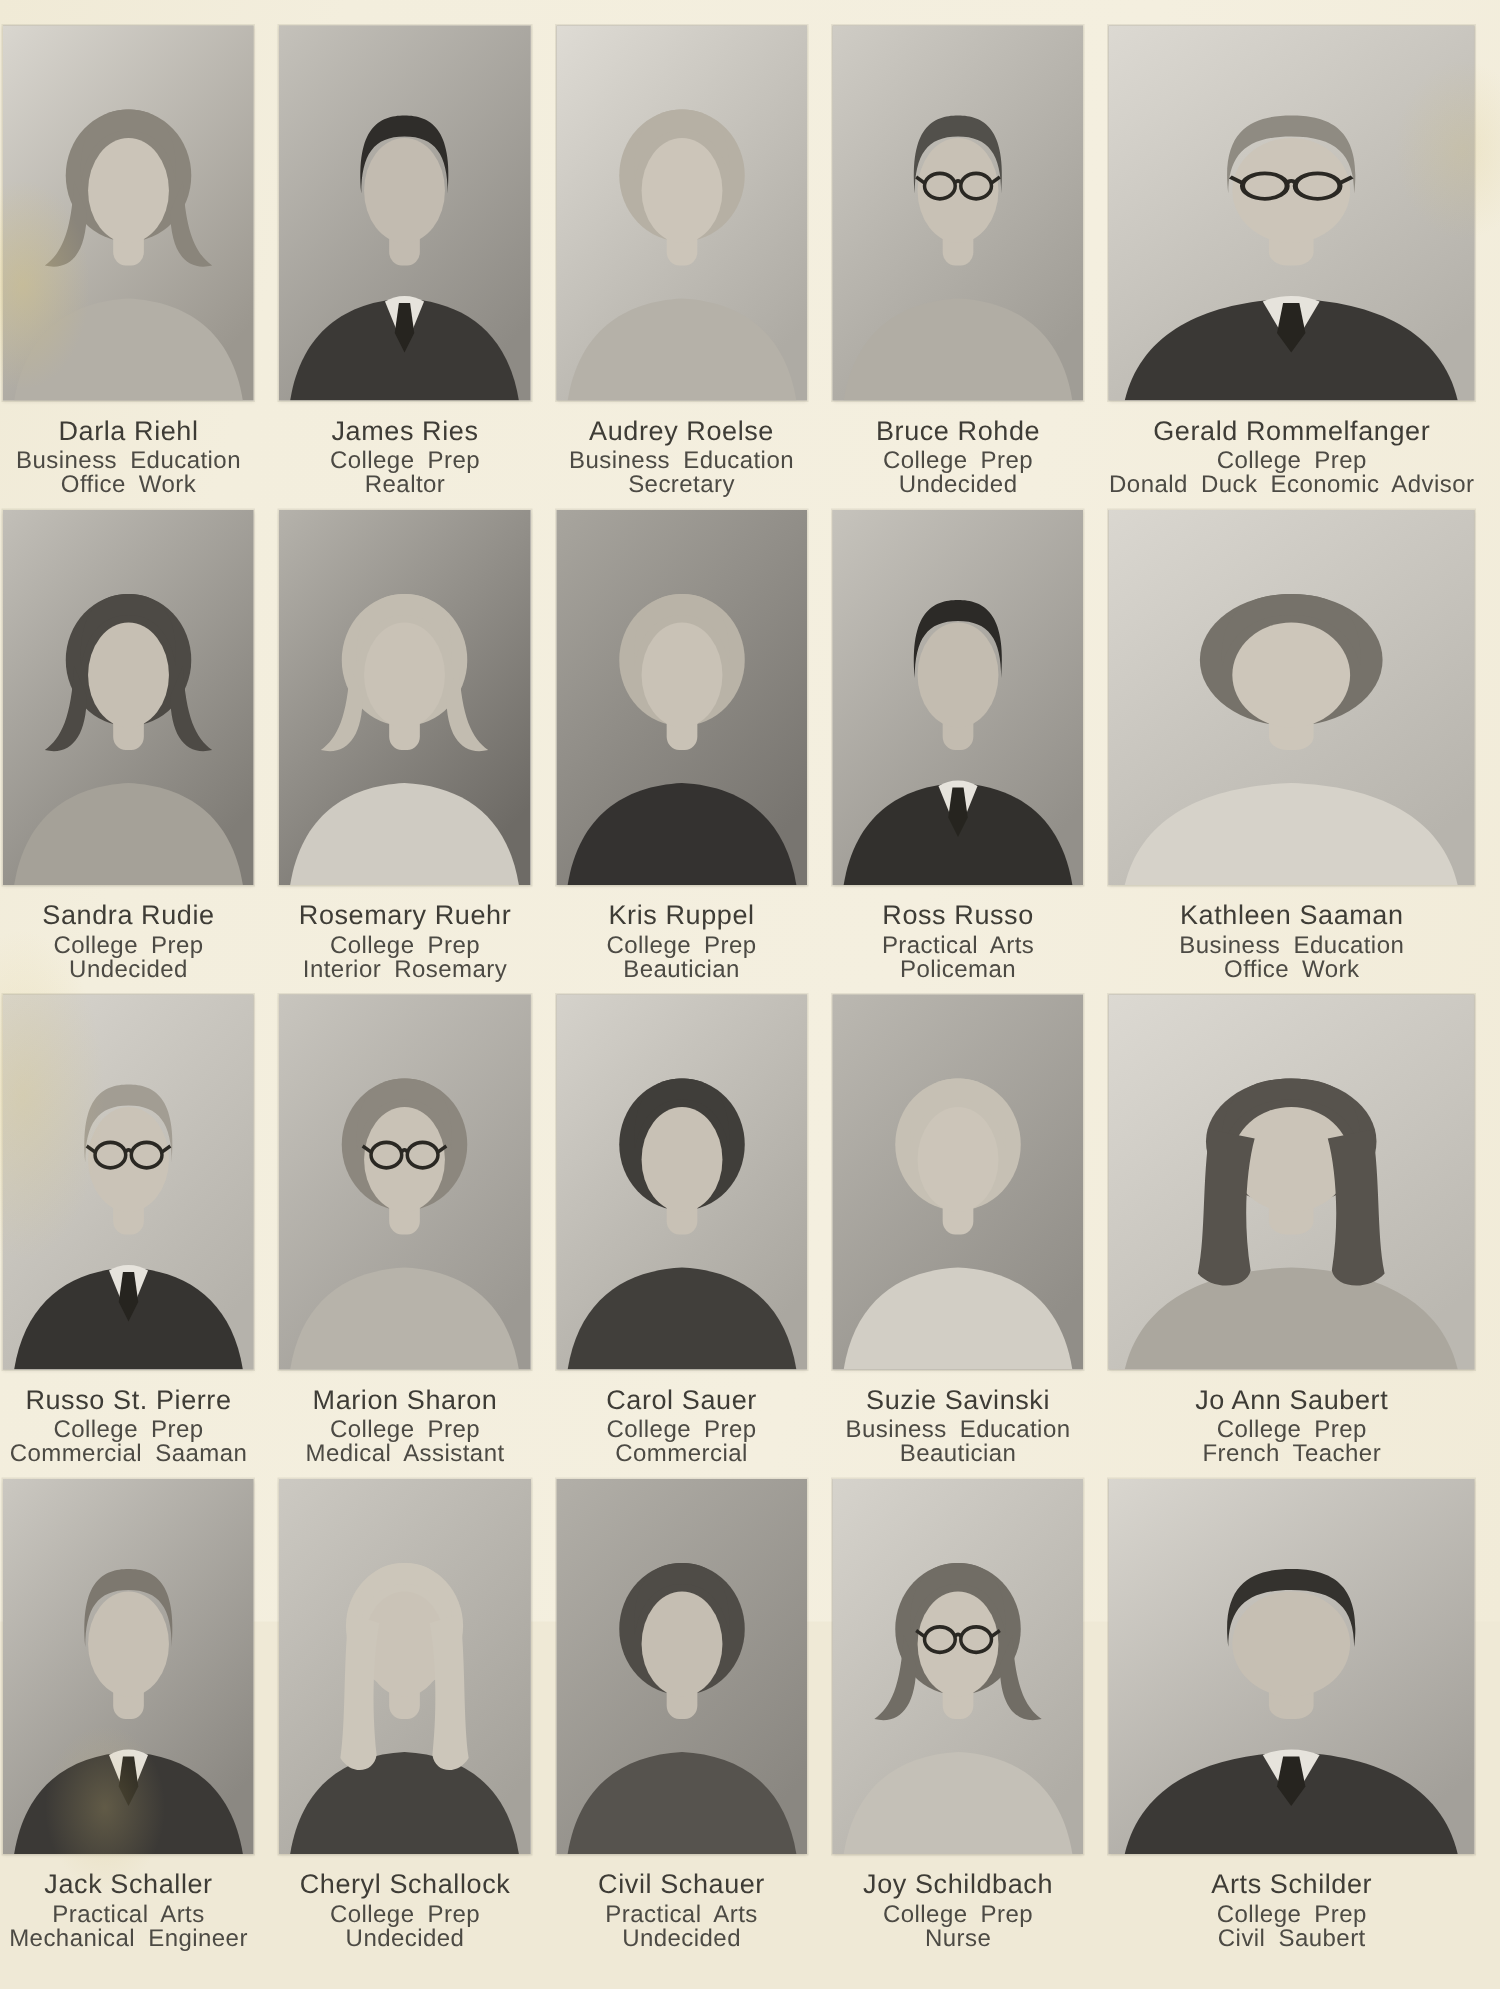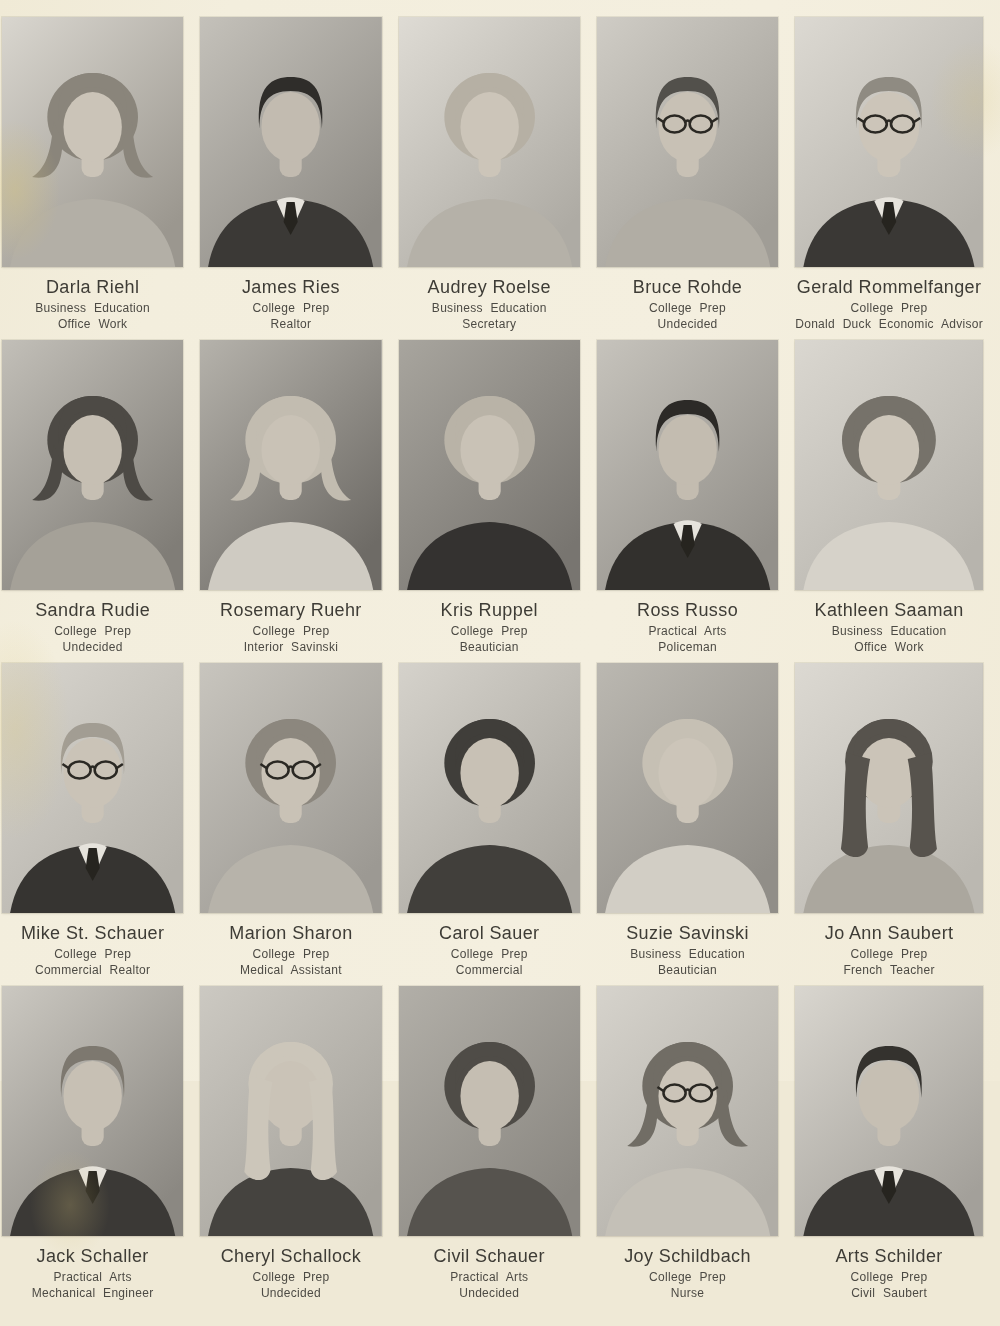--- a/index.html
+++ b/index.html
@@ -31,21 +31,21 @@
     box-shadow:0 0 0 1px rgba(90,84,66,.10), 0 1px 2px rgba(90,84,66,.12);
     overflow:hidden;
   }
   .photo svg{display:block;width:100%;height:100%;}
   .caption{text-align:center;padding-top:10px;}
   .name{
     font-size:18px;line-height:20px;color:#3e3c36;
     letter-spacing:.4px;white-space:nowrap;
   }
   .track,.goal{
-    font-size:12px;line-height:16px;color:#4c4a44;
+    font-size:16px;line-height:16px;color:#4c4a44;
     letter-spacing:.3px;word-spacing:4px;white-space:nowrap;
   }
   .track{margin-top:3px;}
 </style>
 </head>
 <body>
 
 <main class="page">
   <div class="stain s1"></div>
   <div class="stain s2"></div>
@@ -225,21 +225,21 @@
           <rect x="79" y="132" width="22" height="28" rx="9" fill="#c9c2b6"></rect>
           <ellipse cx="90" cy="110" rx="29" ry="35" fill="#c9c2b6"></ellipse>
           <path d="M56,104 C54,66 70,56 90,56 C110,56 126,66 124,104 C120,82 108,70 90,70 C72,70 60,82 56,104 Z" fill="#c2bcb0"></path>
           <path d="M51,104 C49,138 42,152 30,160 C48,164 60,152 60,124 Z" fill="#c2bcb0"></path>
               <path d="M129,104 C131,138 138,152 150,160 C132,164 120,152 120,124 Z" fill="#c2bcb0"></path>
         </svg>
       </div>
     <figcaption class="caption">
       <div class="name">Rosemary Ruehr</div>
       <div class="track">College Prep</div>
-      <div class="goal">Interior Savinski</div>
+      <div class="goal">Interior Rosemary</div>
     </figcaption>
   </figure>
   <figure class="cell">
     <div class="photo">
         <svg viewBox="0 0 180 250" preserveAspectRatio="none">
     <defs>
             <linearGradient id="g7" x1="0" y1="0" x2="0.7" y2="1">
       <stop offset="0" stop-color="#a8a59e"></stop>
               <stop offset="1" stop-color="#787570"></stop>
     </linearGradient>
@@ -325,23 +325,23 @@
           <g fill="none" stroke="#2a2823" stroke-width="2.5">
       <ellipse cx="77" cy="107" rx="11" ry="8.5"></ellipse>
             <ellipse cx="103" cy="107" rx="11" ry="8.5"></ellipse>
       <path d="M88,105 C89,103 91,103 92,105"></path>
             <path d="M66,105 L60,101"></path>
             <path d="M114,105 L120,101"></path>
           </g>
         </svg>
       </div>
     <figcaption class="caption">
-      <div class="name">Mike St. Schauer</div>
-      <div class="track">College Prep</div>
-      <div class="goal">Commercial Realtor</div>
+      <div class="name">Russo St. Pierre</div>
+      <div class="track">College Prep</div>
+      <div class="goal">Commercial Saaman</div>
     </figcaption>
   </figure>
   <figure class="cell">
     <div class="photo">
         <svg viewBox="0 0 180 250" preserveAspectRatio="none">
     <defs>
             <linearGradient id="g11" x1="0" y1="0" x2="0.7" y2="1">
       <stop offset="0" stop-color="#c8c5be"></stop>
               <stop offset="1" stop-color="#9c9993"></stop>
     </linearGradient>

